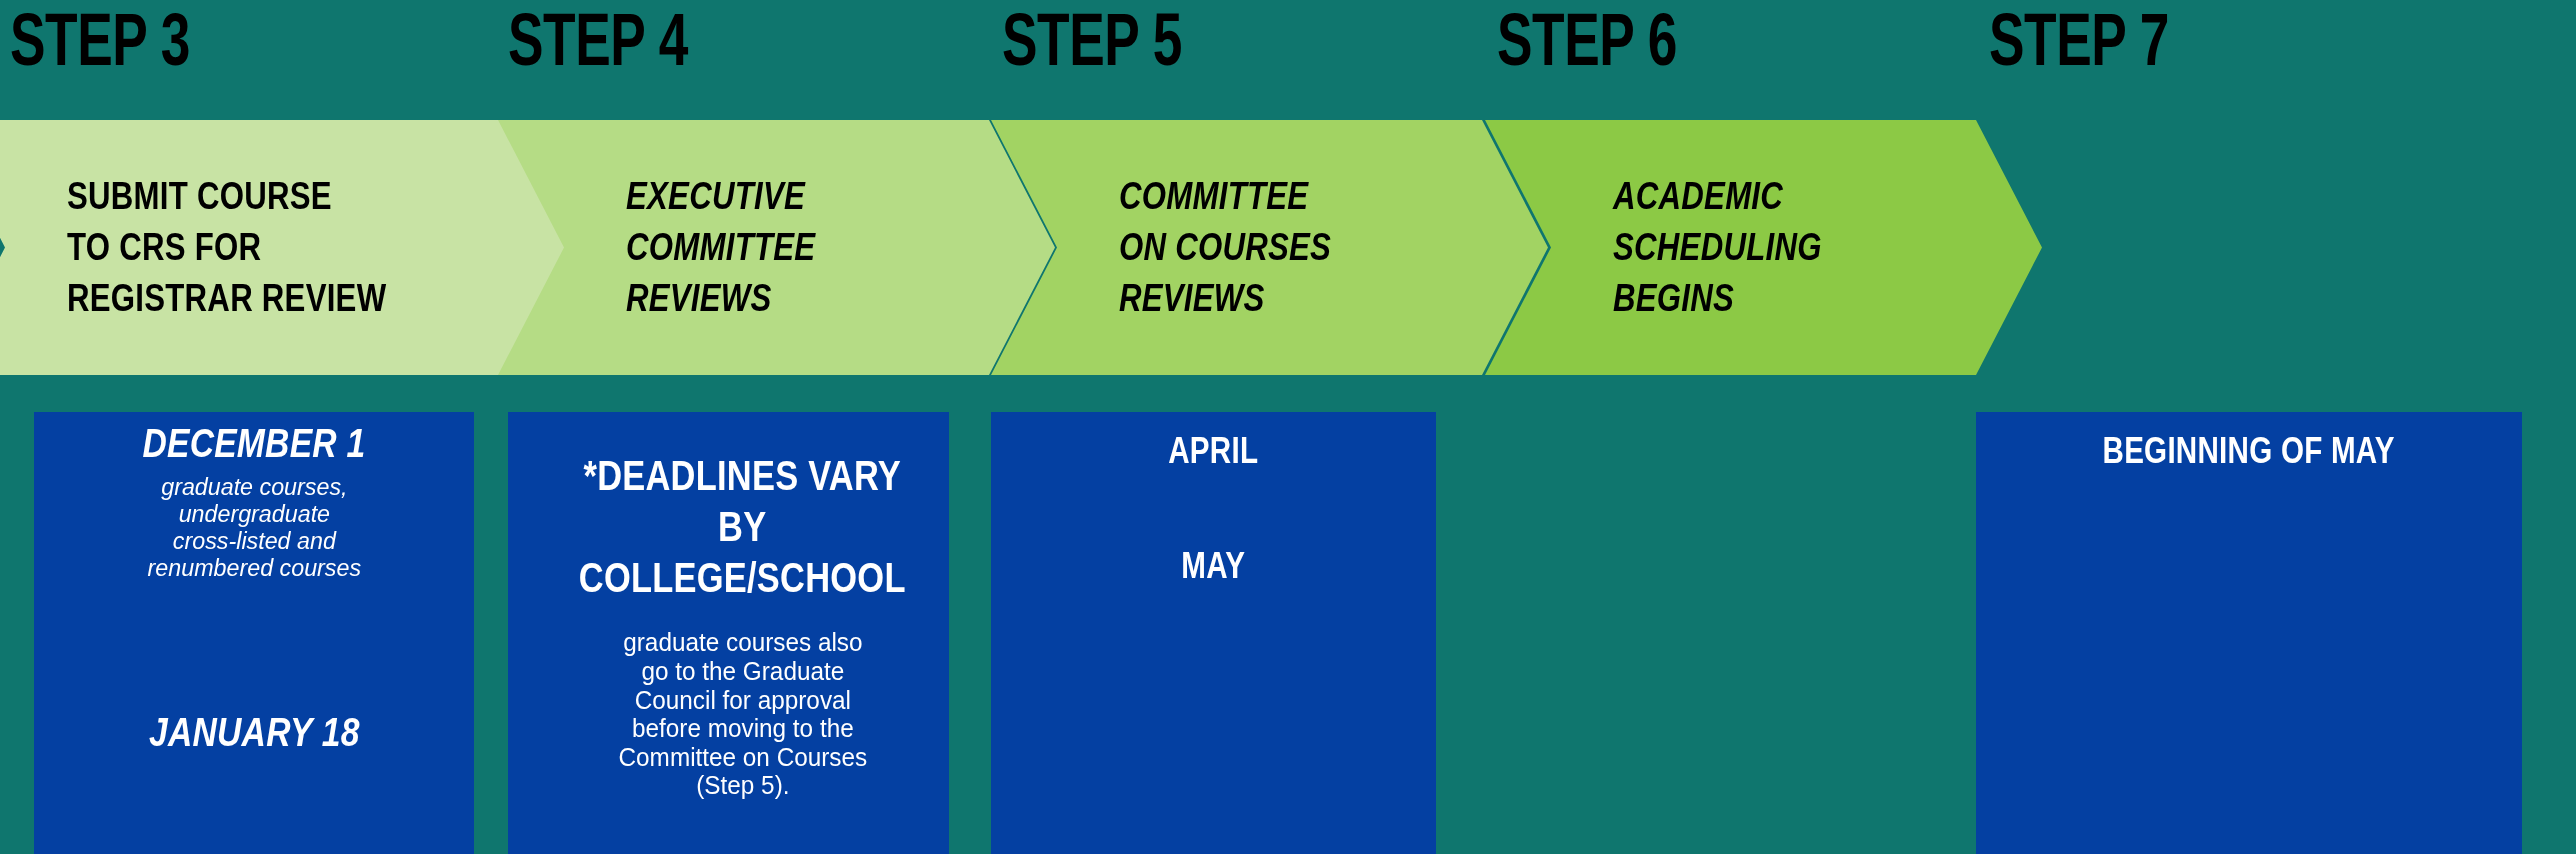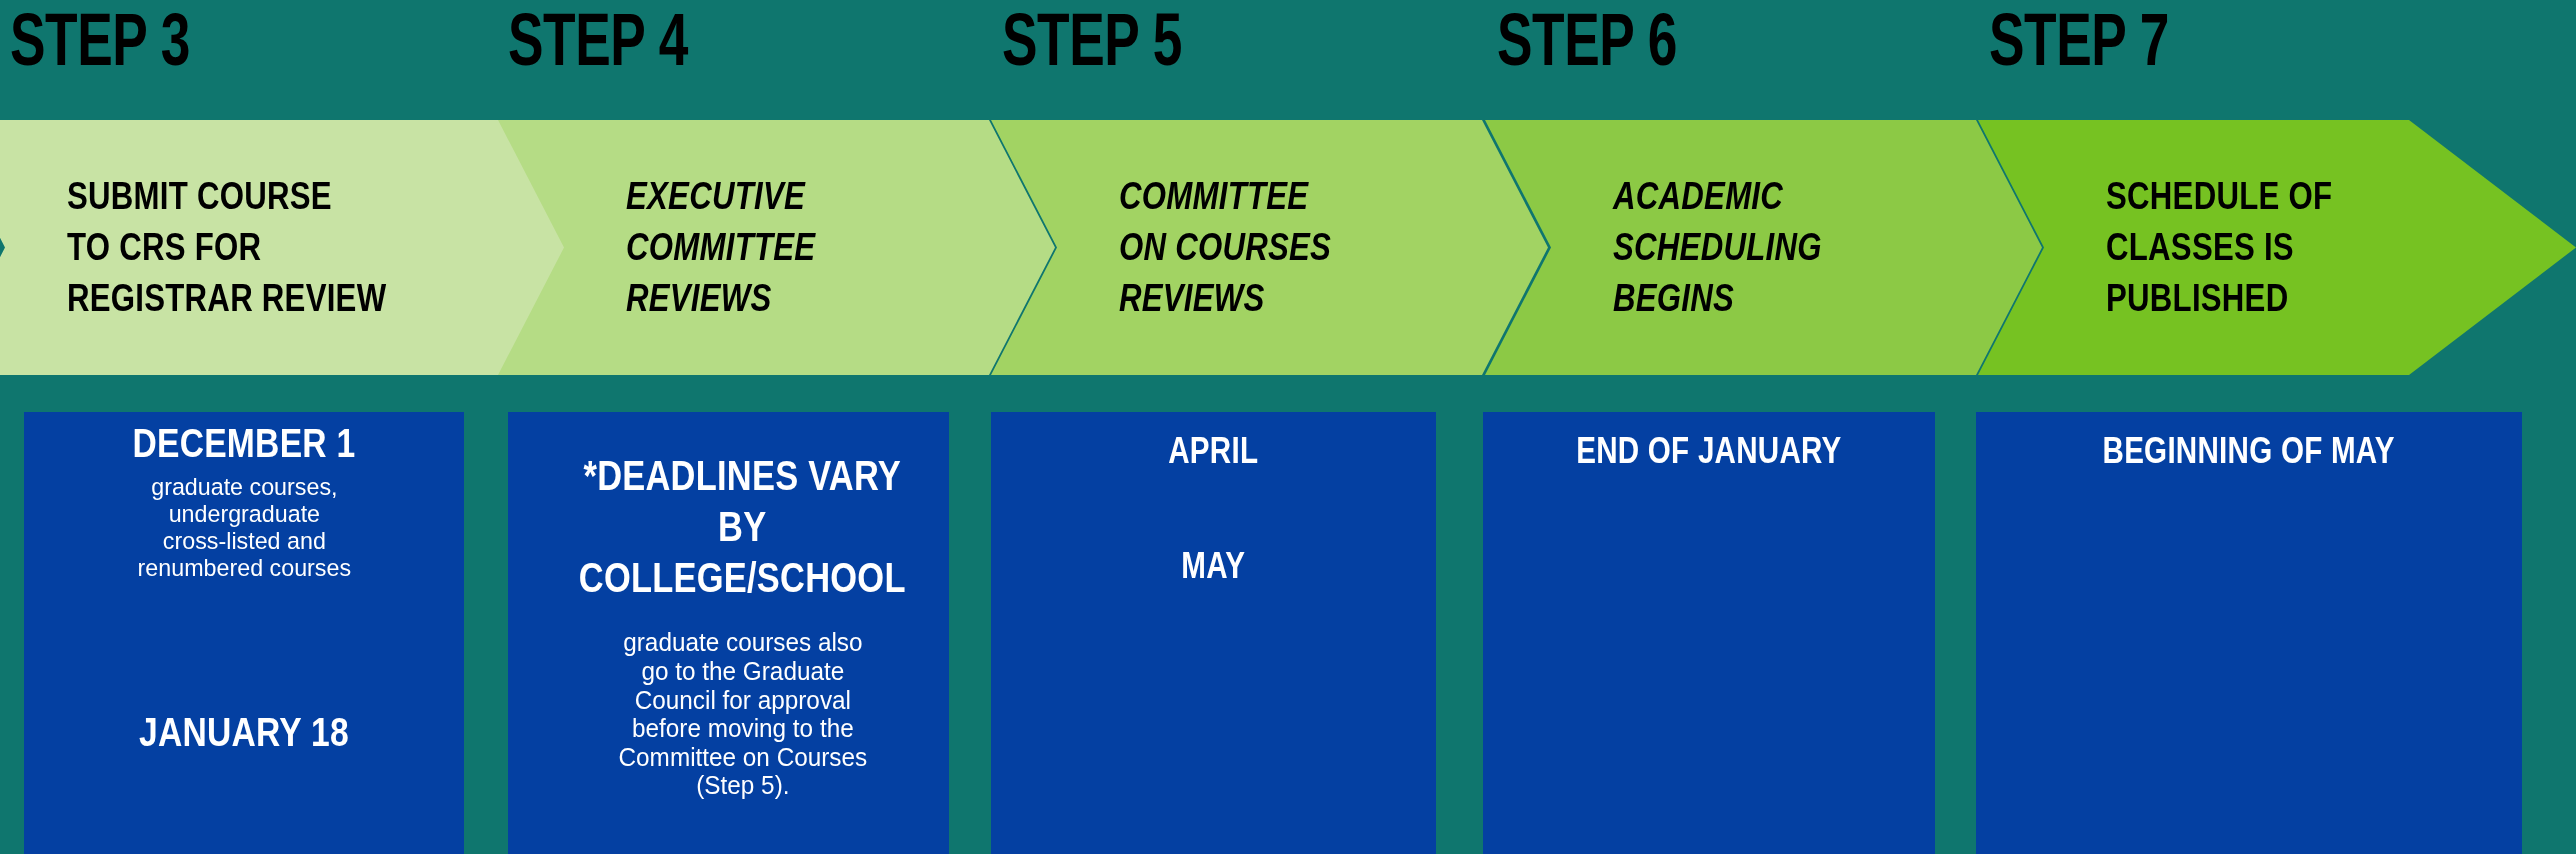--- a/index.html
+++ b/index.html
@@ -162,27 +162,22 @@
 ON COURSES
 REVIEWS</div>
   </div>
 
   <div class="chev mid" style="left:1485px; width:557px; background:#8CC945;">
     <div class="chev-text" style="margin-left:128px;">ACADEMIC
 SCHEDULING
 BEGINS</div>
   </div>
 
-  <div class="chev last" style="left:1978px; width:598px; background:#76C222;">
-    <div class="chev-text" style="margin-left:128px;">SCHEDULE OF
-CLASSES IS
-PUBLISHED</div>
-  </div>
-
-  <div class="bluebox" style="left:24px; width:440px;">
+
+  <div class="bluebox" style="left:34px; width:440px;font-style:italic;">
     <div class="bb-head">DECEMBER 1</div>
     <div class="bb-sub">graduate courses,
 undergraduate
 cross-listed and
 renumbered courses</div>
     <div class="spacer"></div>
     <div class="bb-foot" style="margin-bottom:95px;">JANUARY 18</div>
   </div>
 
   <div class="bluebox" style="left:508px; width:441px;padding-left:36px;">
@@ -195,22 +190,19 @@
 Committee on Courses
 (Step 5).</div>
   </div>
 
   <div class="bluebox center-only" style="left:991px; width:445px;">
     <div class="bb-single">APRIL
 
 MAY</div>
   </div>
 
-  <div class="bluebox center-only" style="left:1483px; width:452px;">
-    <div class="bb-single">END OF JANUARY</div>
-  </div>
 
   <div class="bluebox center-only" style="left:1976px; width:546px;">
     <div class="bb-single">BEGINNING OF MAY</div>
   </div>
 
 </div>
 
 
 </body></html>

